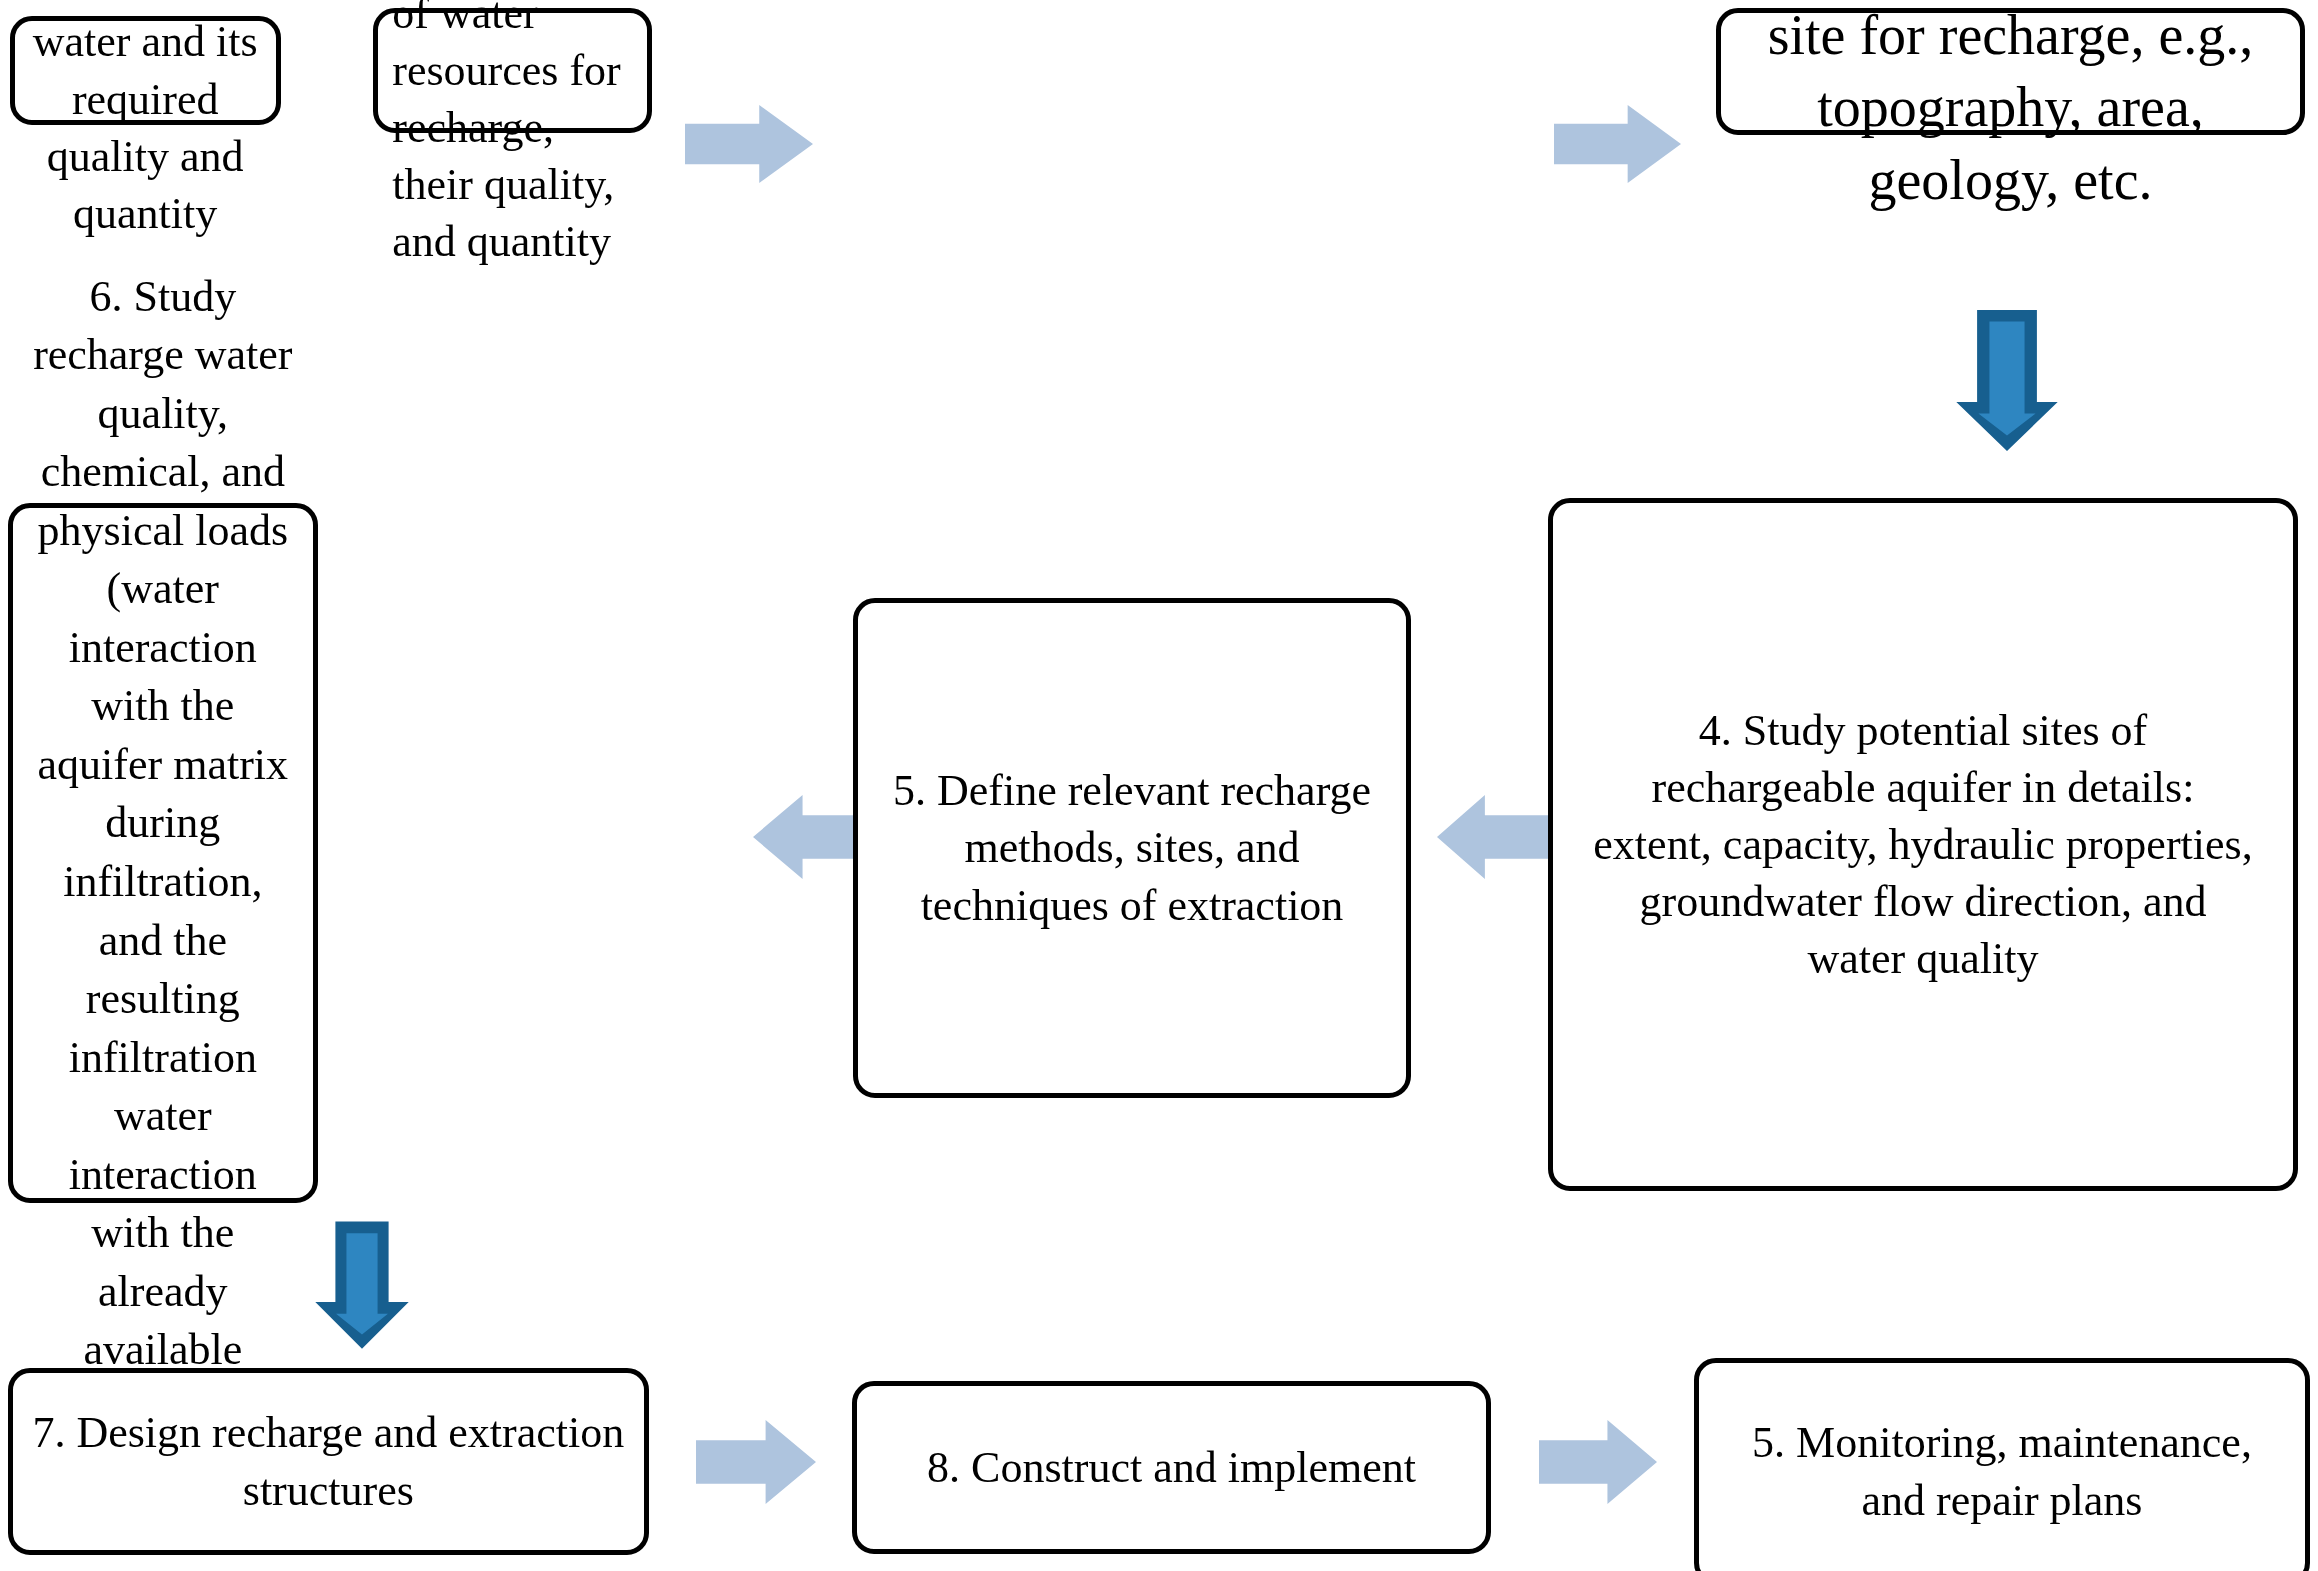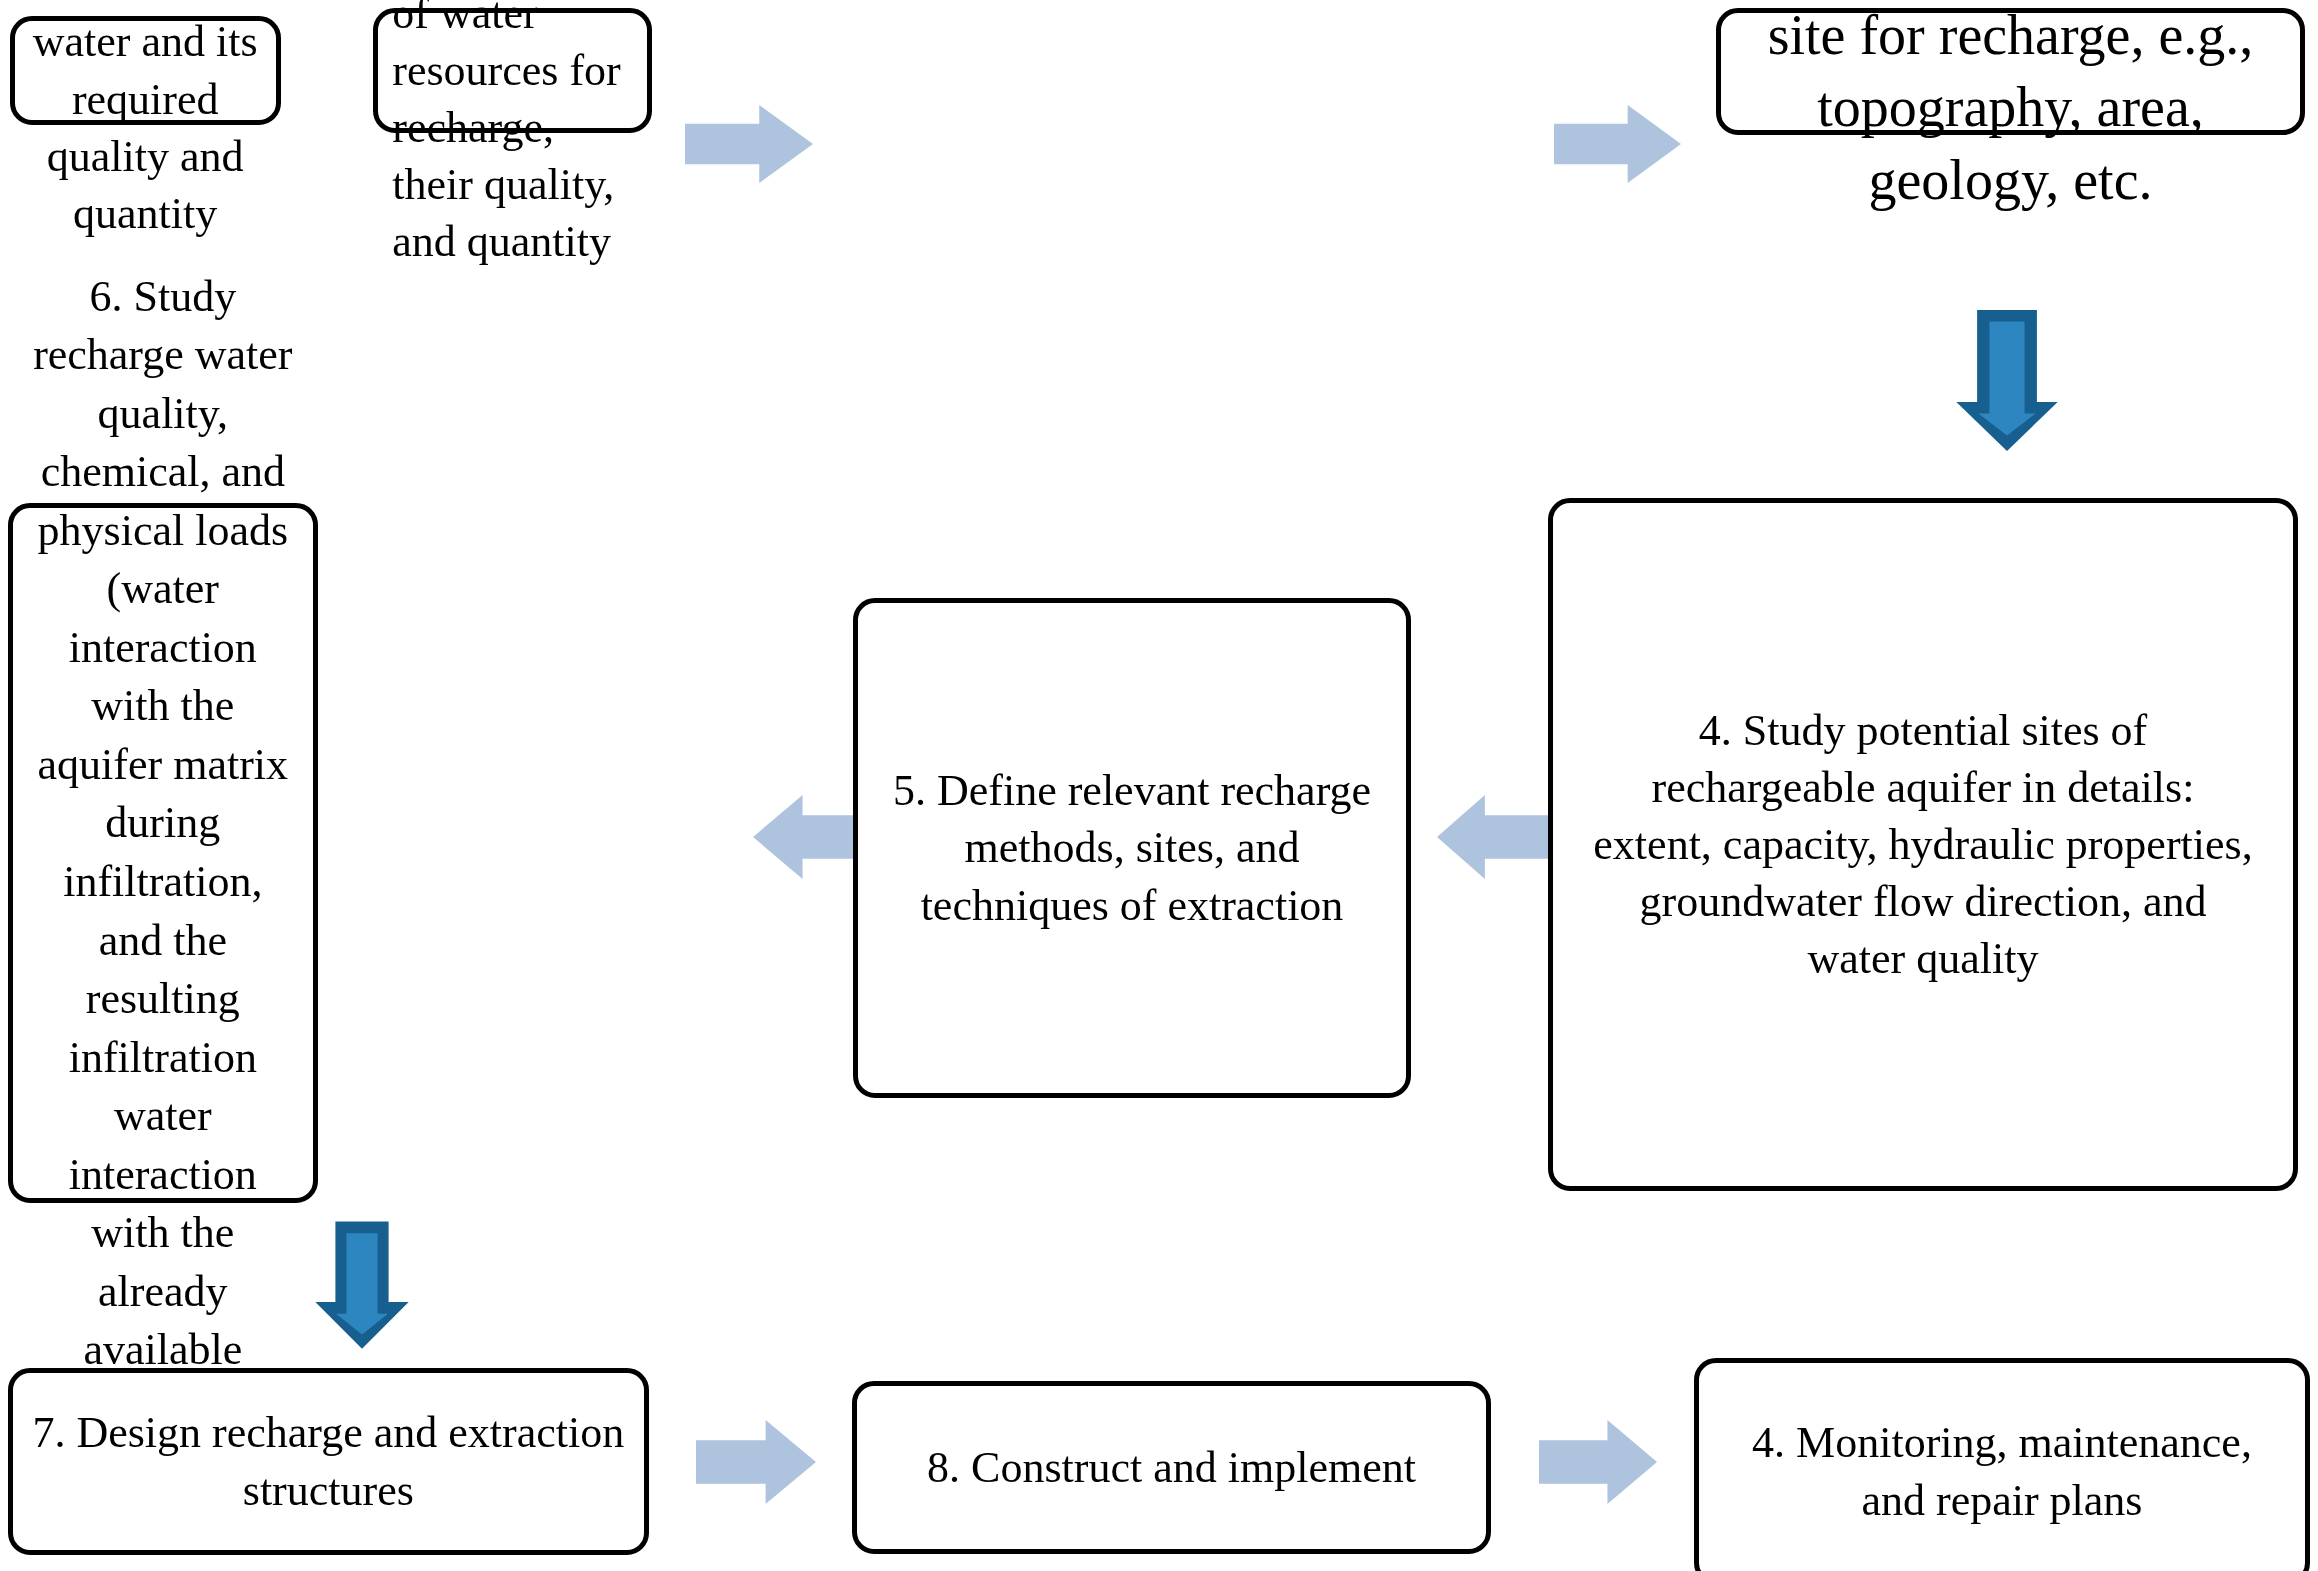--- a/index.html
+++ b/index.html
@@ -117,17 +117,17 @@
 
   <div class="barrow right" style="left:696px; top:1420px; width:120px; height:84px;"></div>
 
   <div class="pbox" style="left:852px; top:1381px; width:639px; height:173px; font-size:44px;">
     <span class="boxtext">8.  Construct and implement</span>
   </div>
 
   <div class="barrow right" style="left:1539px; top:1420px; width:118px; height:84px;"></div>
 
   <div class="pbox" style="left:1694px; top:1358px; width:616px; height:227px; font-size:44px;">
-    <span class="boxtext">4. Monitoring, maintenance, and repair plans</span>
+    <span class="boxtext">5. Monitoring, maintenance, and repair plans</span>
   </div>
 
 </div>
 
 
 </body></html>

